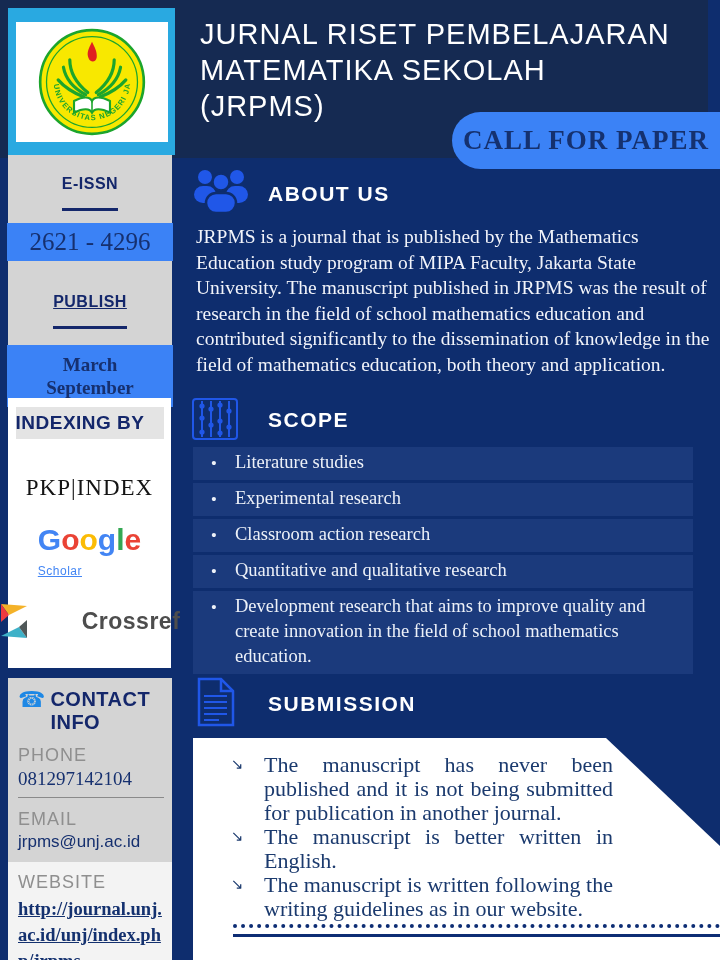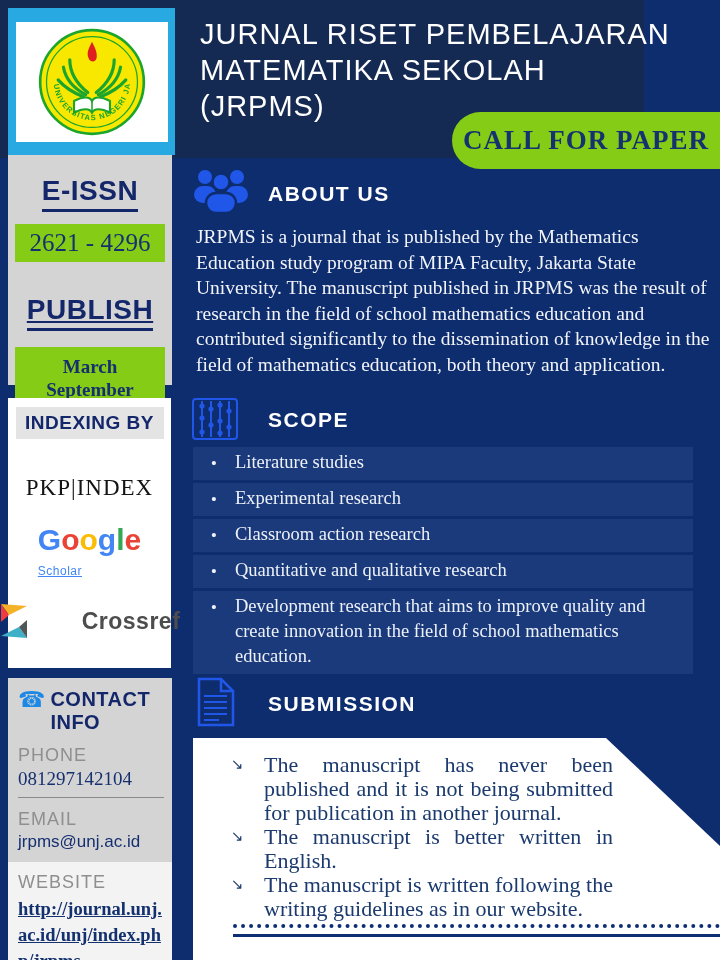--- a/index.html
+++ b/index.html
@@ -2,54 +2,54 @@
 <html><head>
 <meta charset="utf-8">
 <style>
   html,body{margin:0;padding:0;background:#444;}
   .poster{
     position:relative;width:720px;height:960px;overflow:hidden;
     background:#0E2D6E;font-family:"Liberation Sans",sans-serif;
     -webkit-font-smoothing:antialiased;
   }
   
-  .header{position:absolute;left:0;top:0;width:644px;height:158px;background:#152A52;}
+  .header{position:absolute;left:0;top:0;width:708px;height:158px;background:#152A52;}
   .title{
     position:absolute;left:200px;top:16px;width:505px;
     color:#FFFFFF;font-size:29px;line-height:36px;font-weight:400;letter-spacing:1px;
   }
   .cfp-pill{
     position:absolute;left:452px;top:112px;width:268px;height:57px;z-index:6;
-    background:#84cc16;border-radius:29px 0 0 29px;
+    background:#3b82f6;border-radius:29px 0 0 29px;
     display:flex;align-items:center;justify-content:center;
   }
   .cfp-pill span{
     font-family:"Liberation Serif",serif;font-weight:bold;font-size:27px;
     color:#15316F;letter-spacing:1px;
   }
   
   .logo-box{position:absolute;left:8px;top:8px;width:167px;height:147px;background:#29A9E1;
     display:flex;align-items:center;justify-content:center;}
   .logo-card{width:152px;height:120px;background:#FFFFFF;display:flex;align-items:center;justify-content:center;}
   .issn-block{position:absolute;left:8px;top:155px;width:164px;height:230px;background:#D4D4D4;
     display:flex;flex-direction:column;align-items:center;}
   .side-h{
-    margin-top:20px;color:#14276B;font-size:28px;font-weight:bold;letter-spacing:.5px;
-    border-bottom:3px solid #14276B;padding-bottom:2px;text-align:center;
+    margin-top:20px;color:#14276B;font-size:16px;font-weight:bold;letter-spacing:.5px;
+    border-bottom:3px solid #14276B;padding-bottom:15px;text-align:center;
   }
   .side-h.second{margin-top:32px;text-decoration:underline;}
   .chip{
-    margin-top:12px;width:150px;background:#84cc16;text-align:center;
+    margin-top:12px;width:166px;background:#3b82f6;text-align:center;
     font-family:"Liberation Serif",serif;font-size:25px;color:#16306F;padding:5px 0;
   }
   .chip.months{font-size:19px;font-weight:bold;line-height:23px;padding:8px 0;margin-top:16px;}
   .indexing-card{position:absolute;left:8px;top:398px;width:163px;height:270px;background:#FFFFFF;
     display:flex;flex-direction:column;align-items:center;}
   .idx-label{
-    margin-top:9px;width:148px;background:#E4E4E4;text-align:center;padding:5px 0;
+    margin-top:9px;width:148px;background:#E4E4E4;padding:5px 0;
     color:#14276B;font-size:19px;font-weight:bold;letter-spacing:.5px;
   }
   .pkp{margin-top:36px;font-family:"Liberation Serif",serif;font-size:23px;color:#141414;letter-spacing:1px;}
   .google{margin-top:24px;text-align:center;line-height:30px;}
   .google .gl{font-size:30px;font-weight:bold;font-family:"Liberation Sans",sans-serif;}
   .g-blue{color:#4285F4;} .g-red{color:#EA4335;} .g-yel{color:#FBBC05;} .g-grn{color:#34A853;}
   .g-sub{font-size:12px;color:#4285F4;margin-top:-4px;text-align:left;letter-spacing:.5px;text-decoration:underline;}
   .crossref{margin-top:18px;display:flex;align-items:center;gap:6px;}
   .crossref .cr-text{font-size:23px;font-weight:bold;color:#4D4D4D;letter-spacing:.5px;margin-left:47px;}
   .contact-block{position:absolute;left:8px;top:678px;width:164px;height:184px;background:#D4D4D4;

